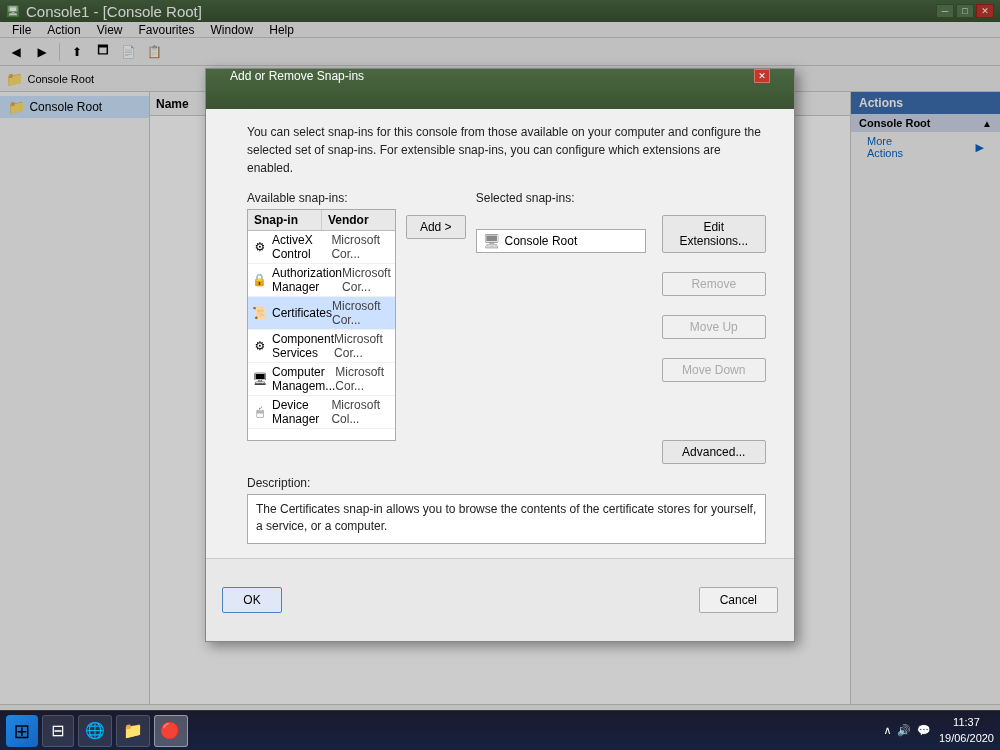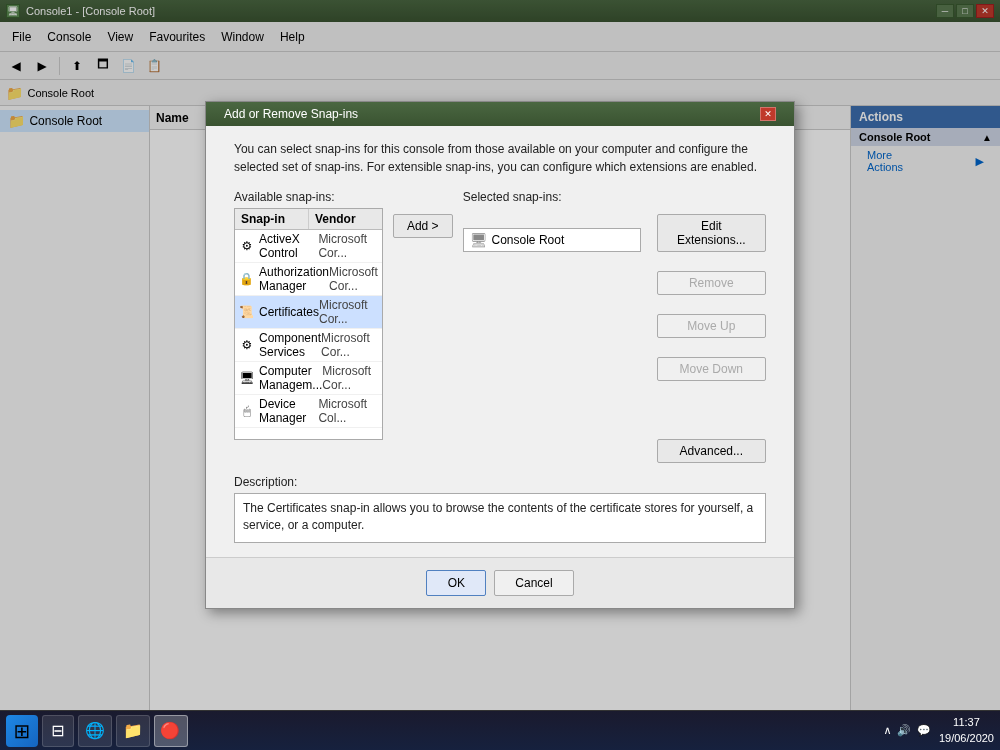--- a/index.html
+++ b/index.html
@@ -33,21 +33,21 @@
       width: 14px;
       height: 14px;
       background: #5a8a50;
       border: 1px solid #3a6030;
       font-size: 9px;
       display: flex;
       align-items: center;
       justify-content: center;
     }
     .title-bar-title {
-      font-size: 11px;
+      font-size: 15px;
     }
     .title-bar-controls {
       display: flex;
       gap: 2px;
     }
     .title-bar-btn {
       width: 18px;
       height: 14px;
       background: #5a7a50;
       border: 1px solid #3a5a30;
@@ -56,21 +56,21 @@
       display: flex;
       align-items: center;
       justify-content: center;
       cursor: pointer;
     }
     .title-bar-btn.close { background: #c0392b; border-color: #a02020; }
 
     
     .menu-bar {
       background: #f0f0f0;
-      height: 30px;
+      height: 16px;
       display: flex;
       align-items: center;
       padding: 0 4px;
       border-bottom: 1px solid #ccc;
     }
     .menu-item {
       padding: 2px 8px;
       font-size: 12px;
       cursor: pointer;
       color: #000;
@@ -290,25 +290,24 @@
     .dialog {
       background: #f0f0f0;
       border: 1px solid #888;
       box-shadow: 4px 4px 12px rgba(0,0,0,0.4);
       width: 590px;
       min-height: 400px;
     }
     .dialog-title-bar {
       background: linear-gradient(to bottom, #4a6741, #3a5331);
       color: white;
-      height: 24px;
-      display: flex;
-      align-items: center;
+      height: 40px;
+      display: flex;
       justify-content: space-between;
-      padding: 0 18px;
+      padding: 0 24px;
       font-size: 12px;
     }
     .dialog-title-controls {
       display: flex;
       gap: 2px;
     }
     .dialog-title-btn {
       width: 16px;
       height: 14px;
       background: rgba(255,255,255,0.2);
@@ -316,20 +315,21 @@
       color: white;
       font-size: 9px;
       display: flex;
       align-items: center;
       justify-content: center;
       cursor: pointer;
     }
     .dialog-title-btn.close { background: #c0392b; }
     .dialog-body {
       padding: 14px 28px;
+      margin-left: 13px;
     }
     .dialog-desc {
       font-size: 12px;
       color: #222;
       margin-bottom: 14px;
       line-height: 1.5;
     }
     .dialog-columns {
       display: flex;
       gap: 10px;
@@ -462,23 +462,23 @@
       border: 1px solid #aaa;
       background: white;
       padding: 6px 8px;
       font-size: 12px;
       min-height: 50px;
       color: #222;
       line-height: 1.4;
     }
     .dialog-footer {
       display: flex;
-      justify-content: center;
+      justify-content: space-between;
       gap: 8px;
-      padding: 12px 16px;
+      padding: 28px 16px;
       border-top: 1px solid #ccc;
       background: #e8e8e8;
     }
     .dialog-footer-btn {
       padding: 5px 20px;
       font-size: 12px;
       border: 1px solid #aaa;
       border-radius: 2px;
       background: #f0f0f0;
       cursor: pointer;
@@ -506,21 +506,21 @@
   </div>
   <div class="title-bar-controls">
     <div class="title-bar-btn">─</div>
     <div class="title-bar-btn">□</div>
     <div class="title-bar-btn close">✕</div>
   </div>
 </div>
 
 <div class="menu-bar">
   <span class="menu-item">File</span>
-  <span class="menu-item">Console</span>
+  <span class="menu-item">Action</span>
   <span class="menu-item">View</span>
   <span class="menu-item">Favourites</span>
   <span class="menu-item">Window</span>
   <span class="menu-item">Help</span>
 </div>
 
 <div class="toolbar">
   <div class="toolbar-btn">◀</div>
   <div class="toolbar-btn">▶</div>
   <div class="toolbar-sep"></div>

